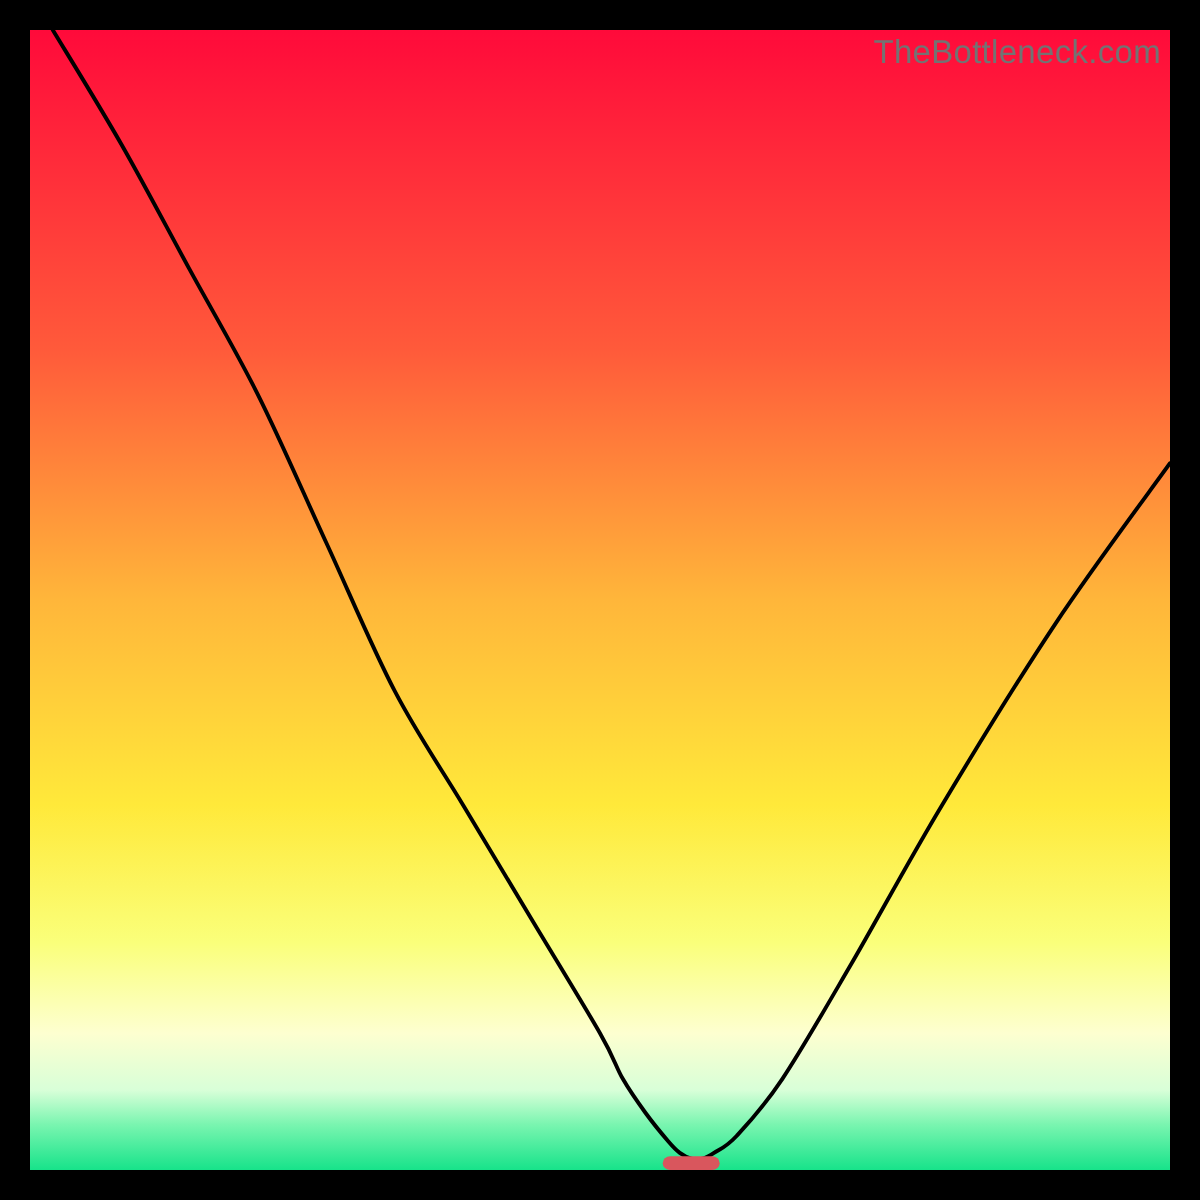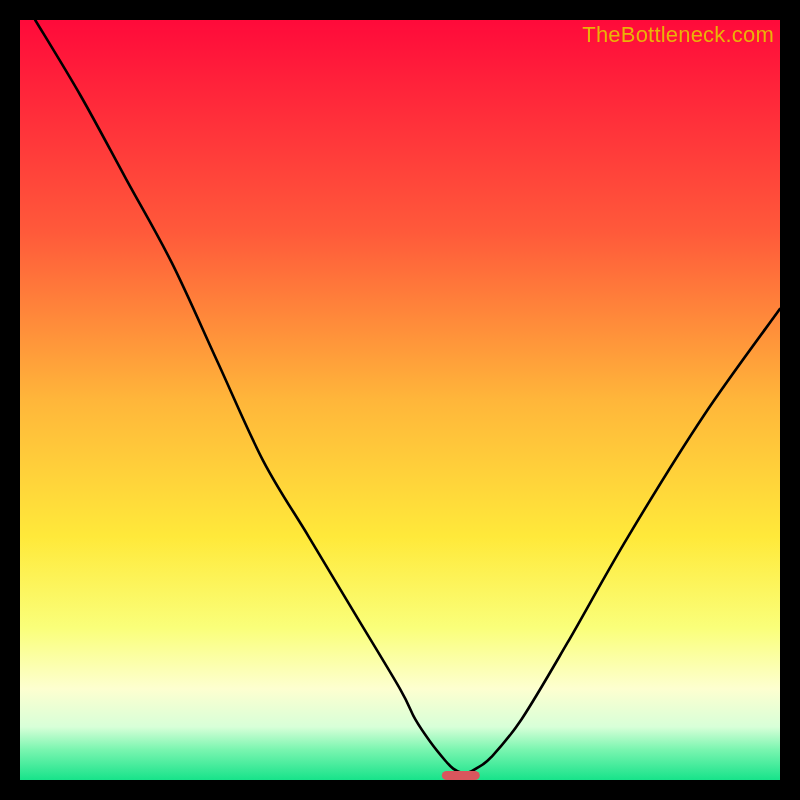--- a/index.html
+++ b/index.html
@@ -23,21 +23,21 @@
     position: absolute;
     left: 0;
     top: 0;
     width: 760px;
     height: 760px;
   }
   .watermark {
     position: absolute;
     top: 2px;
     right: 6px;
-    color: #eab308;
+    color: #737373;
     font-size: 22px;
     font-weight: 500;
     letter-spacing: 0.2px;
     z-index: 50;
   }
   svg { display: block; }
 </style>
 </head>
 <body>
 

